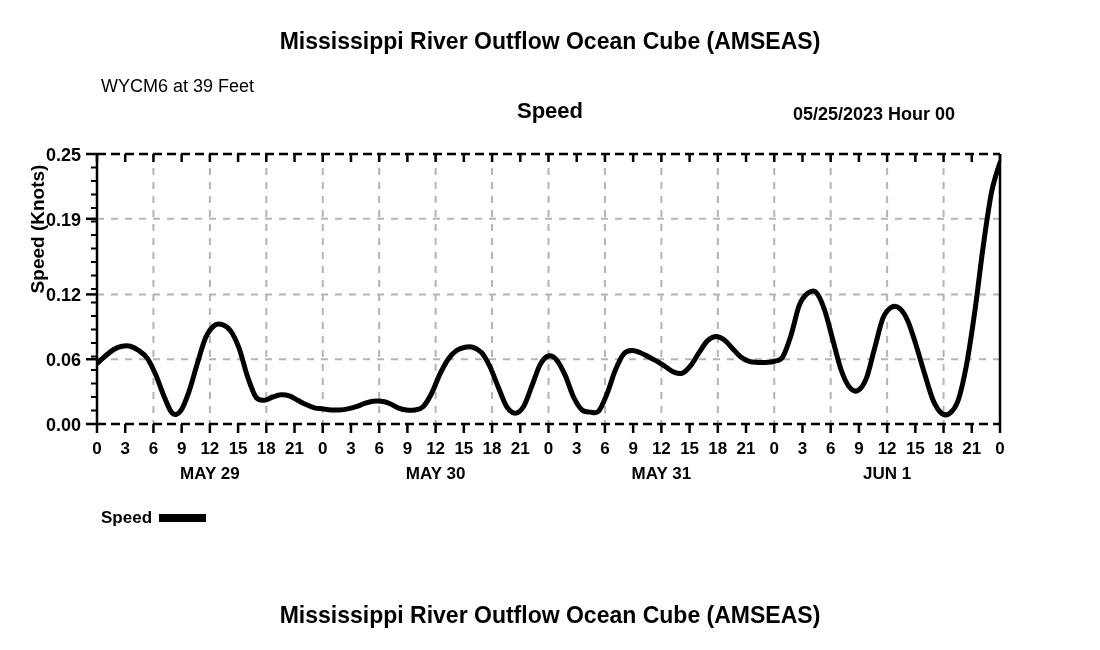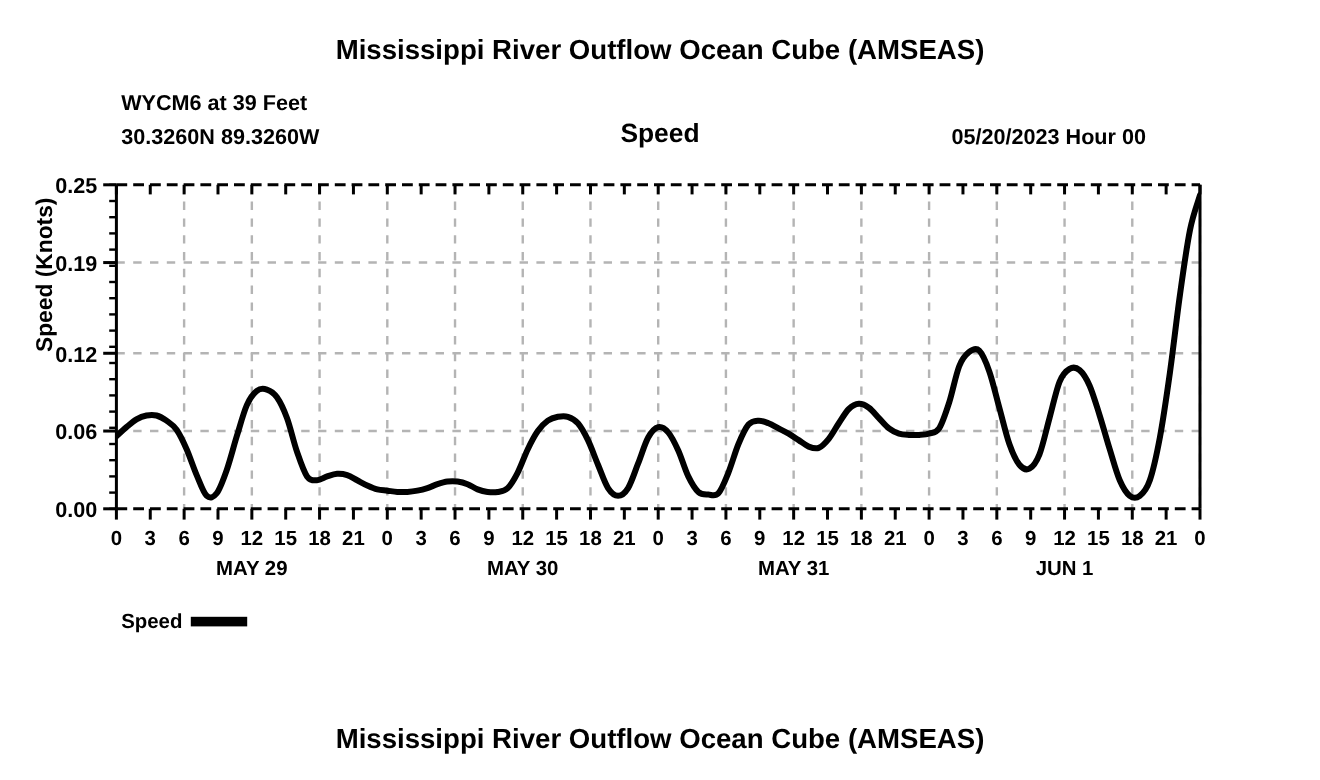--- a/index.html
+++ b/index.html
@@ -37,21 +37,21 @@
     width: 1100px;
     text-align: center;
     font-size: 23px;
     font-weight: bold;
   }
   .station-line1 {
     position: absolute;
     top: 76px;
     left: 101px;
     font-size: 18px;
-    font-weight: bold;
+    font-weight: normal;
   }
   .station-line2 {
     position: absolute;
     top: 104px;
     left: 101px;
     font-size: 18px;
     font-weight: bold;
   }
   .subtitle-center {
     position: absolute;
@@ -123,23 +123,22 @@
   .xday-label { font-size: 17px; }
 </style>
 </head>
 <body>
 
 <div class="page">
 
   <div class="title-top">Mississippi River Outflow Ocean Cube (AMSEAS)</div>
 
   <div class="station-line1">WYCM6 at 39 Feet</div>
-  <div class="station-line2">30.3260N  89.3260W</div>
   <div class="subtitle-center">Speed</div>
-  <div class="run-time">05/20/2023 Hour 00</div>
+  <div class="run-time">05/25/2023 Hour 00</div>
 
   <div class="ylabel">Speed (Knots)</div>
 
   <div class="plot-wrap">
     <svg width="1100" height="650" viewBox="0 0 1100 650">
       <g id="gridlines">
           <line x1="153.4375" y1="154" x2="153.4375" y2="424" stroke="#b4b4b4" stroke-width="2" stroke-dasharray="7,7"></line>
           <line x1="209.875" y1="154" x2="209.875" y2="424" stroke="#b4b4b4" stroke-width="2" stroke-dasharray="7,7"></line>
           <line x1="266.3125" y1="154" x2="266.3125" y2="424" stroke="#b4b4b4" stroke-width="2" stroke-dasharray="7,7"></line>
           <line x1="322.75" y1="154" x2="322.75" y2="424" stroke="#b4b4b4" stroke-width="2" stroke-dasharray="7,7"></line>

